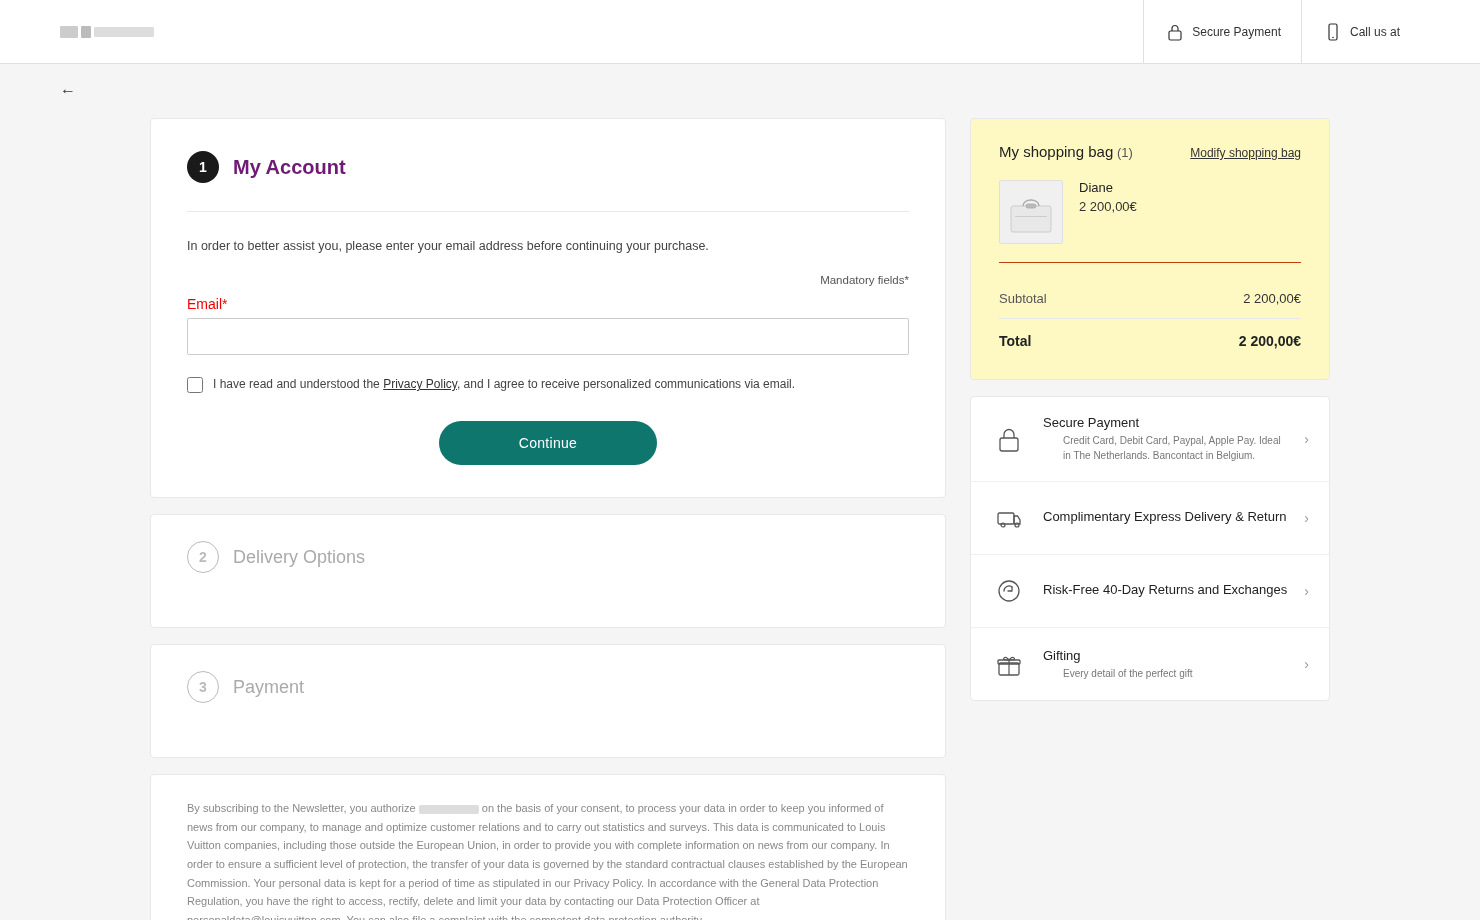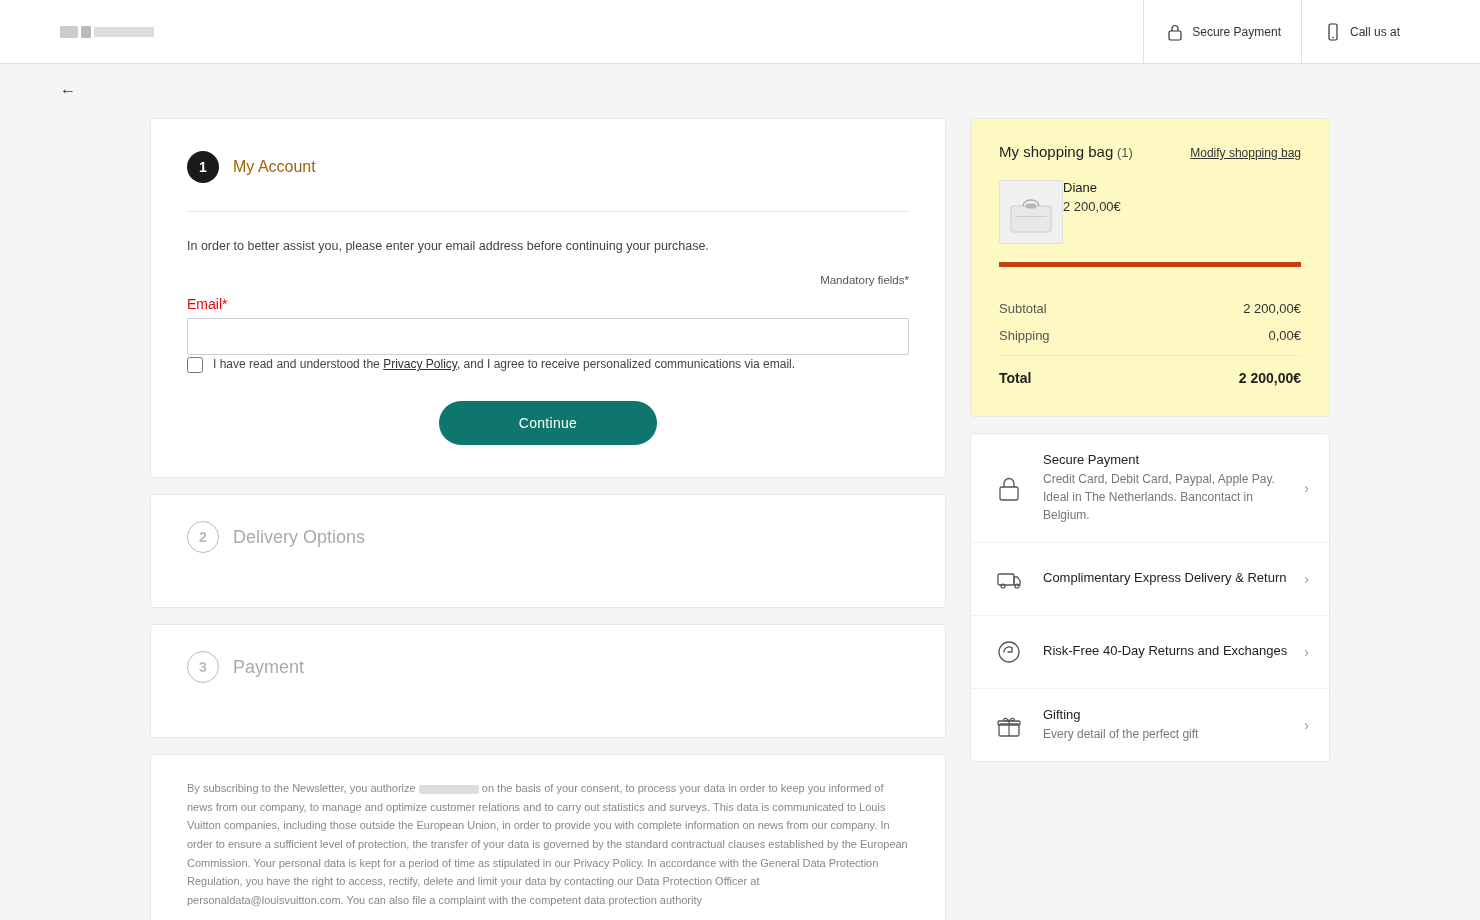--- a/index.html
+++ b/index.html
@@ -118,23 +118,23 @@
       font-size: 14px;
       font-weight: 600;
       flex-shrink: 0;
     }
     .step-circle.inactive {
       background: transparent;
       border: 1.5px solid #bbb;
       color: #bbb;
     }
     .step-title {
-      font-size: 16px;
-      font-weight: 400;
-      color: #a16207;
+      font-size: 20px;
+      font-weight: 700;
+      color: #701a75;
     }
     .step-title.inactive {
       color: #aaa;
       font-size: 18px;
       font-weight: 400;
       text-align: right;
     }
 
     
     .divider {
@@ -181,20 +181,21 @@
       color: #222;
       outline: none;
       background: #fff;
     }
 
     
     .checkbox-row {
       display: flex;
       align-items: center;
       gap: 10px;
+      margin-top: 20px;
       margin-bottom: 28px;
     }
     .checkbox-row input[type="checkbox"] {
       width: 16px;
       height: 16px;
       margin-top: 1px;
       flex-shrink: 0;
       cursor: pointer;
     }
     .checkbox-label {
@@ -286,25 +287,25 @@
     .modify-link {
       font-size: 12px;
       color: #333;
       text-decoration: underline;
       cursor: pointer;
     }
 
     
     .product-row {
       display: flex;
-      gap: 0;
+      gap: 16px;
       align-items: flex-start;
       padding-bottom: 18px;
-      border-bottom: 5px solid #c2410c;
-      margin-bottom: 28px;
+      border-bottom: 1px solid #c2410c;
+      margin-bottom: 22px;
     }
     .product-img {
       width: 64px;
       height: 64px;
       background: #f0f0f0;
       border: 1px solid #e0e0e0;
       border-radius: 2px;
       flex-shrink: 0;
       display: flex;
       align-items: center;
@@ -386,23 +387,24 @@
     .info-text {
       flex: 1;
     }
     .info-title {
       font-size: 13px;
       font-weight: 500;
       color: #222;
       margin-bottom: 3px;
     }
     .info-sub {
-      font-size: 12px;
+      font-size: 10px;
       color: #777;
       line-height: 1.5;
+      margin-left: 20px;
     }
     .chevron {
       font-size: 14px;
       color: #999;
     }
 
     
     .lock-icon-svg, .truck-icon-svg, .return-icon-svg, .gift-icon-svg, .phone-icon-svg {
       width: 22px;
       height: 22px;
@@ -529,24 +531,20 @@
         </div>
         <div class="product-info">
           <span class="product-name">Diane</span>
           <span class="product-price">2 200,00€</span>
         </div>
       </div>
 
       <div class="totals-row">
         <span class="totals-label">Subtotal</span>
         <span class="totals-value">2 200,00€</span>
-      </div>
-      <div class="totals-row">
-        <span class="totals-label">Shipping</span>
-        <span class="totals-value">0,00€</span>
       </div>
       <div class="totals-row total-row">
         <span class="total-label">Total</span>
         <span class="total-value">2 200,00€</span>
       </div>
     </div>
 
     <div class="info-card">
 
       <div class="info-card-item">

